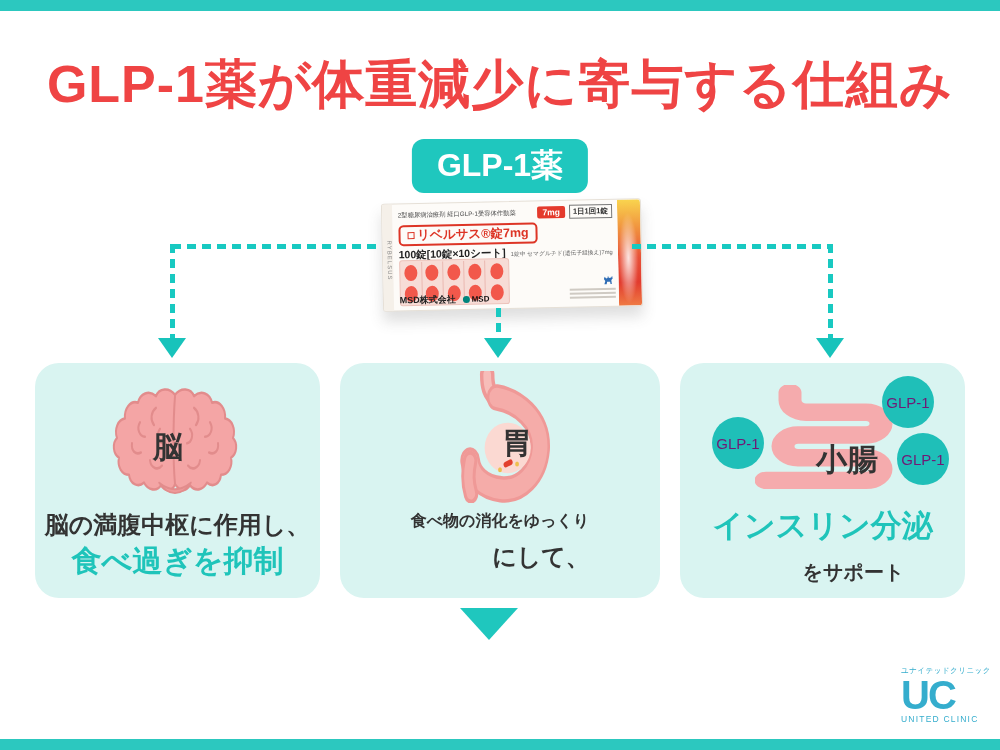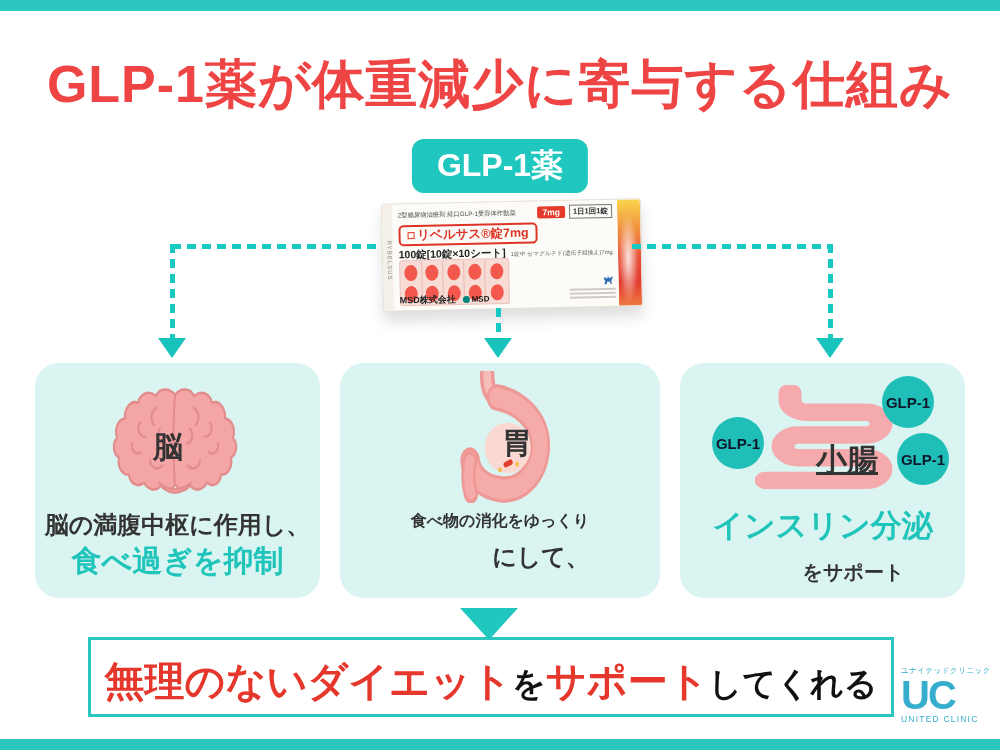--- a/index.html
+++ b/index.html
@@ -49,22 +49,22 @@
   
   .dash-h{position:absolute;height:5px;background:repeating-linear-gradient(90deg,#18c9c1 0 9px,transparent 9px 15px);}
   .dash-v{position:absolute;width:5px;background:repeating-linear-gradient(180deg,#18c9c1 0 9px,transparent 9px 15px);}
   .ah{position:absolute;width:0;height:0;border-left:14px solid transparent;border-right:14px solid transparent;
       border-top:20px solid #18c3bb;}
   
   .card{position:absolute;top:363px;height:235px;background:#d9f4f1;border-radius:24px;}
   .card .organ{position:absolute;font-weight:800;color:#333;}
   .c-text{position:absolute;left:0;width:100%;text-align:center;font-weight:800;white-space:nowrap;}
   .dark{color:#333;} .teal{color:#1fc4ba;}
-  .glp{position:absolute;width:52px;height:52px;border-radius:50%;background:#1fbfb8;color:#0f172a;
-       font-weight:700;font-size:15px;display:flex;align-items:center;justify-content:center;}
+  .glp{position:absolute;width:52px;height:52px;border-radius:50%;background:#1fbfb8;color:#701a75;
+       font-weight:400;font-size:15px;display:flex;align-items:center;justify-content:center;}
   .mixline{display:flex;justify-content:center;align-items:baseline;margin-left:41px;}
   
   .big-tri{position:absolute;left:460px;top:608px;width:0;height:0;z-index:5;
            border-left:29px solid transparent;border-right:29px solid transparent;border-top:32px solid #1fc7be;}
   .concl{position:absolute;left:88px;top:637px;width:806px;height:80px;border:3px solid #2bc7be;background:#fff;
          display:flex;justify-content:center;align-items:baseline;padding-top:14px;box-sizing:border-box;}
   .concl span{font-weight:900;white-space:nowrap;}
   .concl .r{color:#e5372b;font-size:40px;}
   .concl .b{color:#111;font-size:33px;}
   
@@ -181,34 +181,28 @@
     <div class="c-text dark" style="top:148px;font-size:16px;">食べ物の消化をゆっくり</div>
     <div class="c-text mixline" style="top:178px;">
       <span class="dark" style="font-size:24px;">にして、</span>
     </div>
   </div>
 
   <div class="card" style="left:680px;width:285px;">
     <svg style="position:absolute;left:75px;top:22px;" width="175" height="106" viewBox="0 0 175 140" preserveAspectRatio="none">
       <path d="M35 10 V 20 a16 16 0 0 0 16 16 h 60 a15 15 0 0 1 0 30 h -68 a15 15 0 0 0 0 30 h 68 a15 15 0 0 1 0 30 h -100" fill="none" stroke="#f5abad" stroke-width="23" stroke-linecap="round" stroke-linejoin="round"></path>
     </svg>
-    <span class="organ" style="left:136px;top:76px;font-size:31px;text-decoration:underline;">小腸</span>
+    <span class="organ" style="left:136px;top:76px;font-size:31px;">小腸</span>
     <div class="glp" style="left:32px;top:54px;">GLP-1</div>
     <div class="glp" style="left:202px;top:13px;">GLP-1</div>
     <div class="glp" style="left:217px;top:70px;">GLP-1</div>
     <div class="c-text teal" style="top:142px;font-size:31px;">インスリン分泌</div>
     <div class="c-text dark" style="top:196px;font-size:20px;margin-left:31px;">をサポート</div>
   </div>
 
-  <div class="concl">
-    <span class="r">無理のないダイエット</span>
-      <span class="b">を</span>
-      <span class="r">サポート</span>
-      <span class="b">してくれる</span>
-  </div>
   <div class="big-tri"></div>
 
   <div class="logo">
     <div class="kana">ユナイテッドクリニック</div>
     <div class="uc">UC</div>
     <div class="en">UNITED CLINIC</div>
   </div>
 
   <div class="bar bottom"></div>
 </div>

